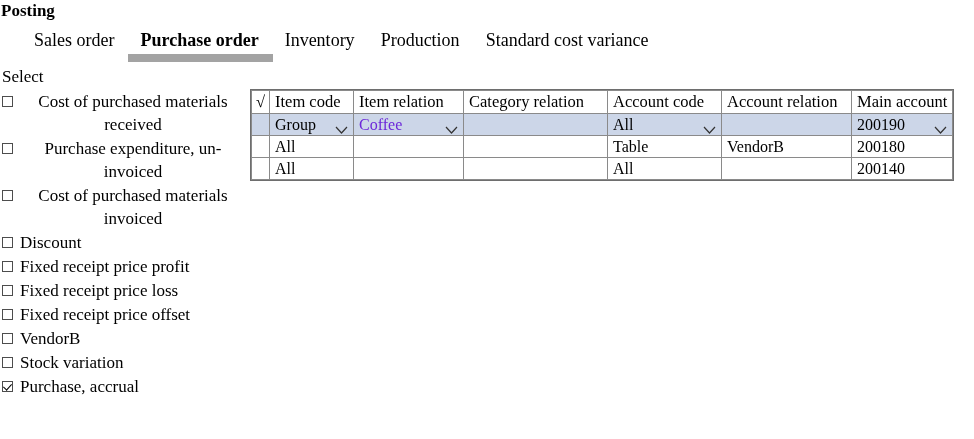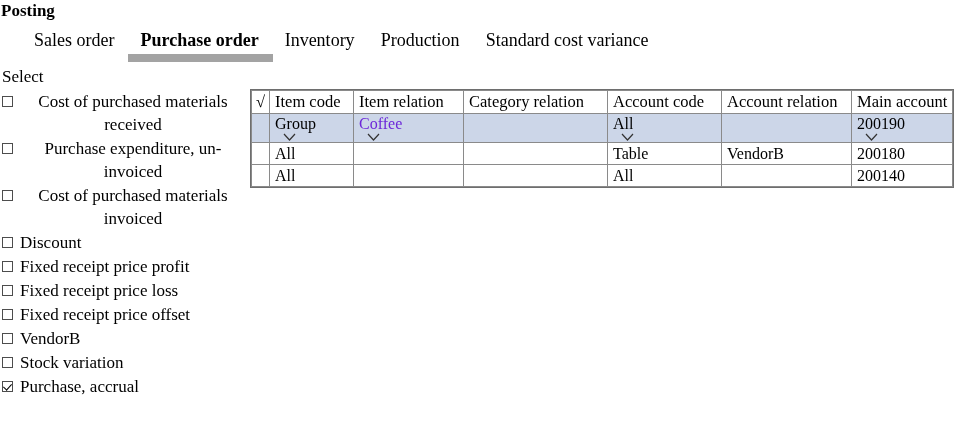--- a/index.html
+++ b/index.html
@@ -130,23 +130,22 @@
   .grid th.mark-col, .grid td.mark-col {
     width: 18px;
     text-align: center;
     padding: 0;
   }
   .row-selected td {
     background: #ccd6e8;
   }
   .cell-inner {
     display: flex;
-    align-items: flex-start;
+    align-items: flex-end;
     justify-content: space-between;
-    flex-direction: column;
   }
   .cell-text {
     overflow: hidden;
     text-overflow: ellipsis;
   }
   .cell-text.placeholder {
     color: #6d28d9;
   }
   .caret {
     margin-left: 8px;

